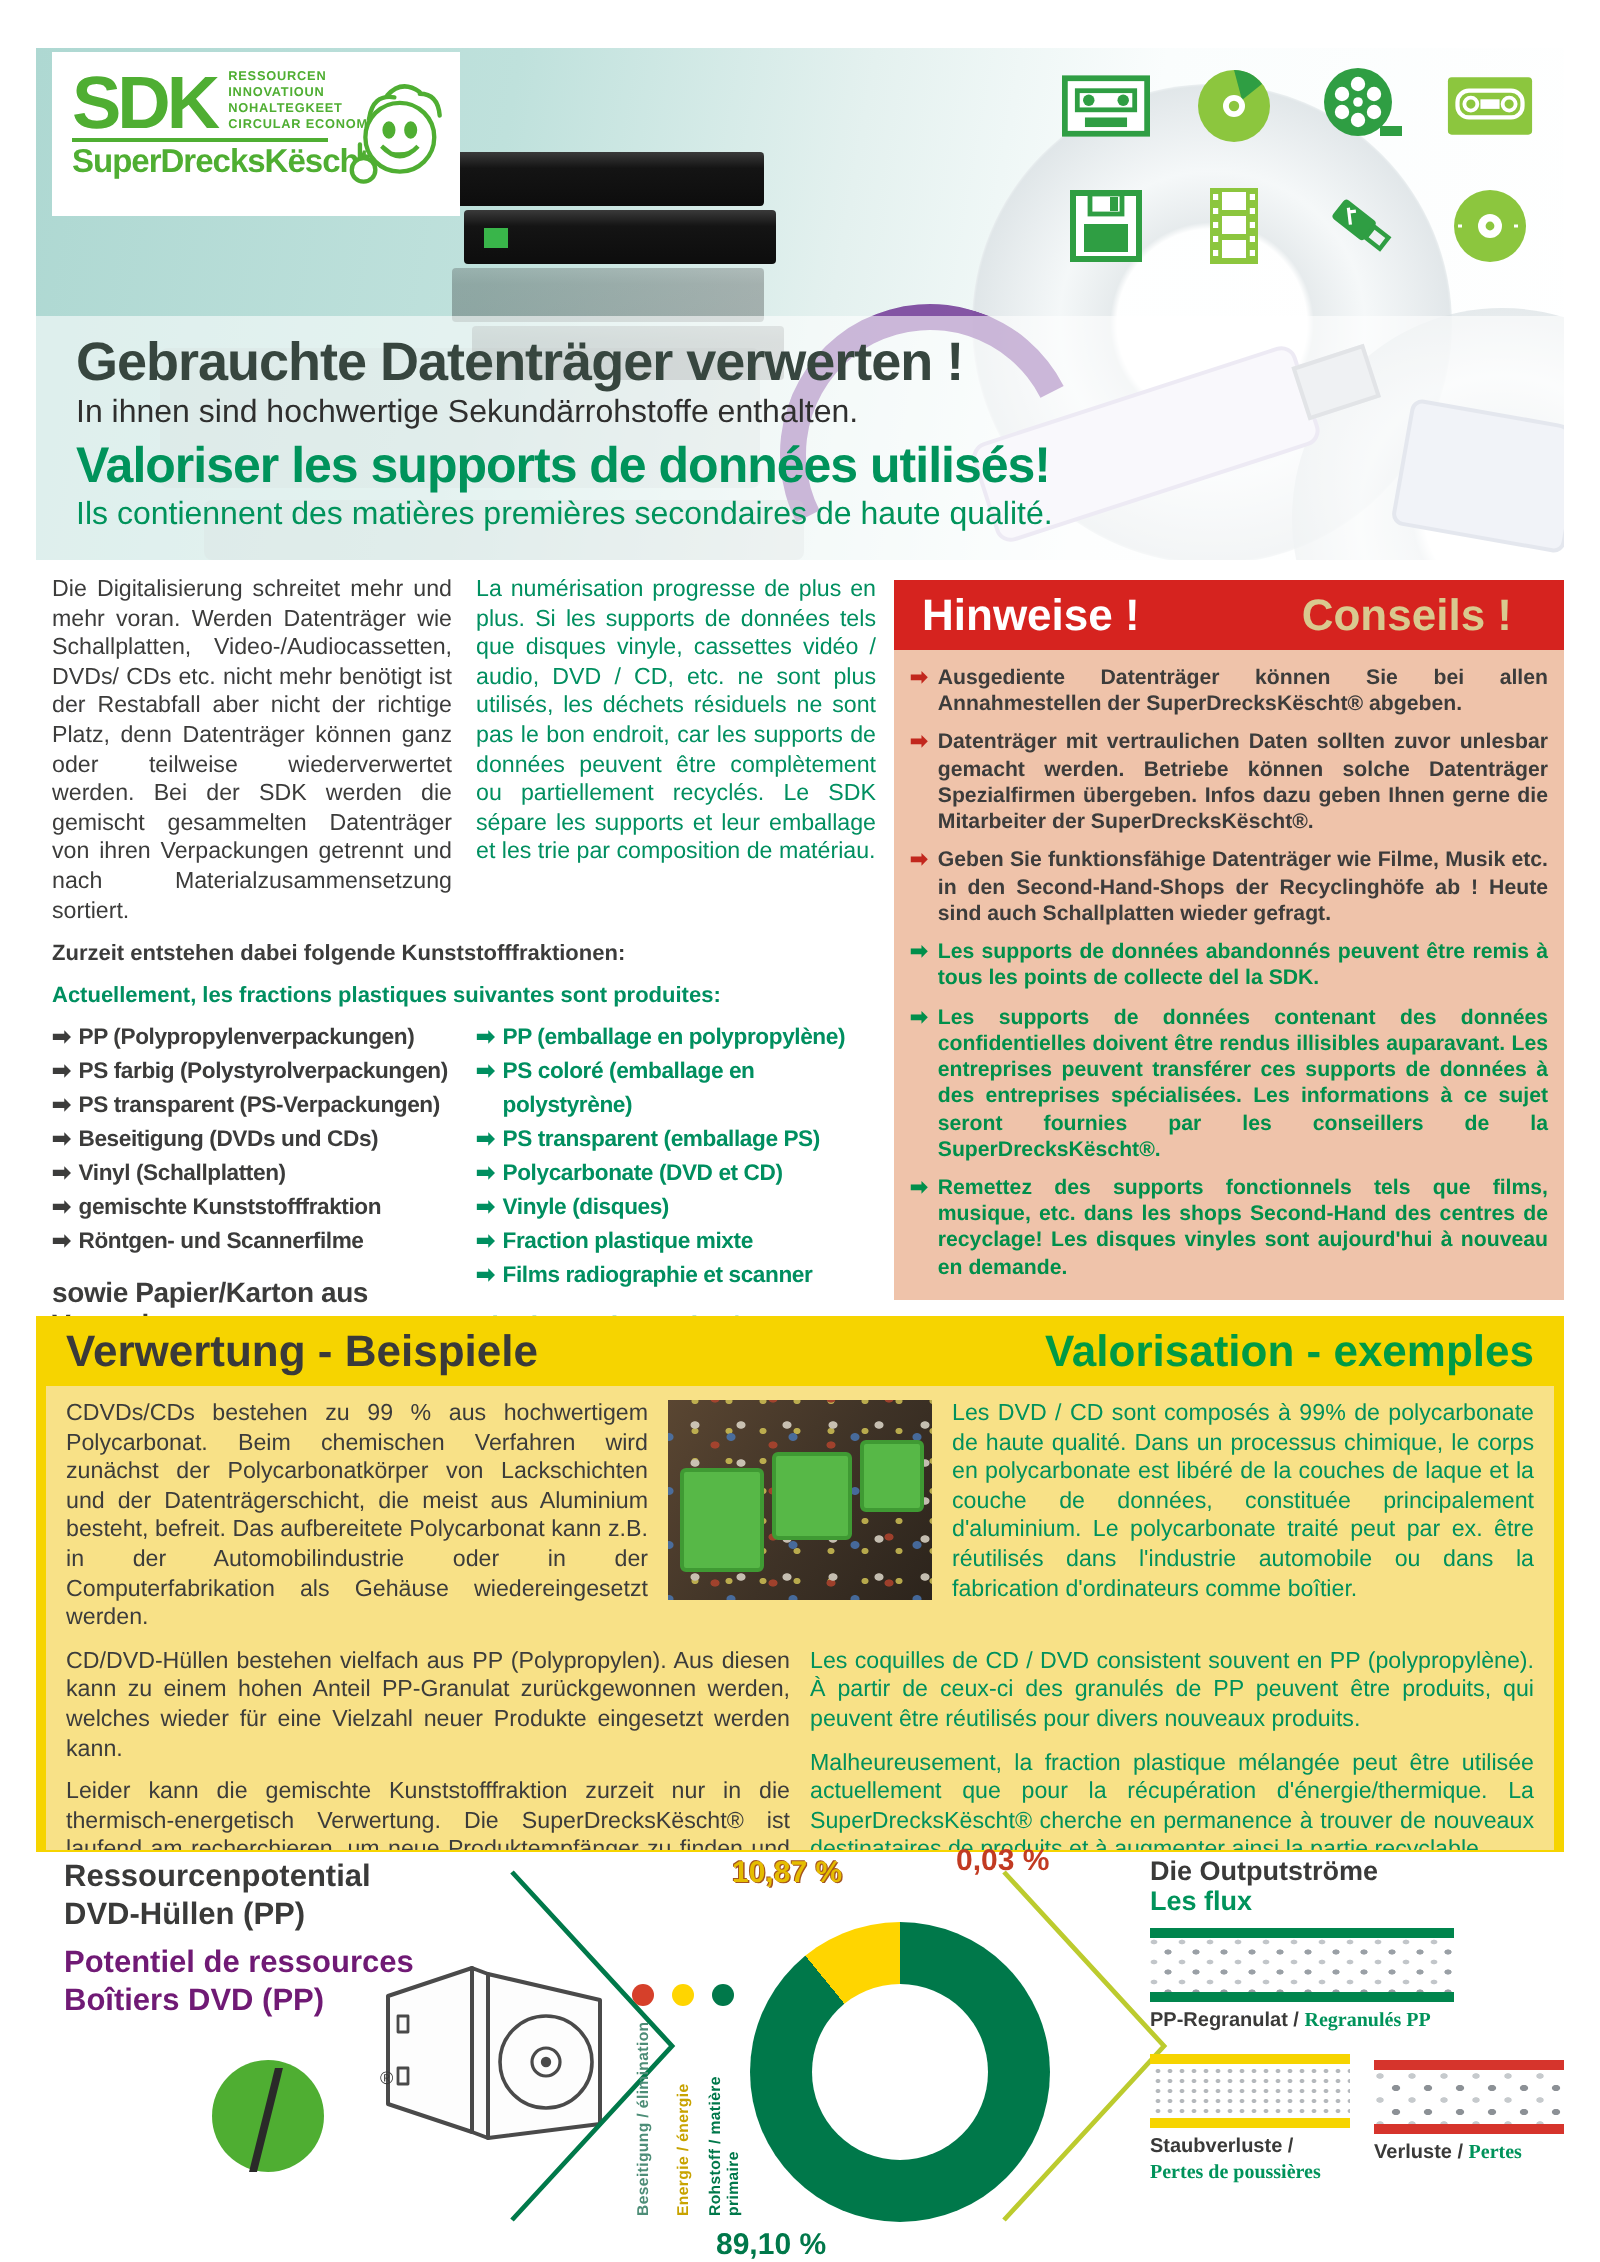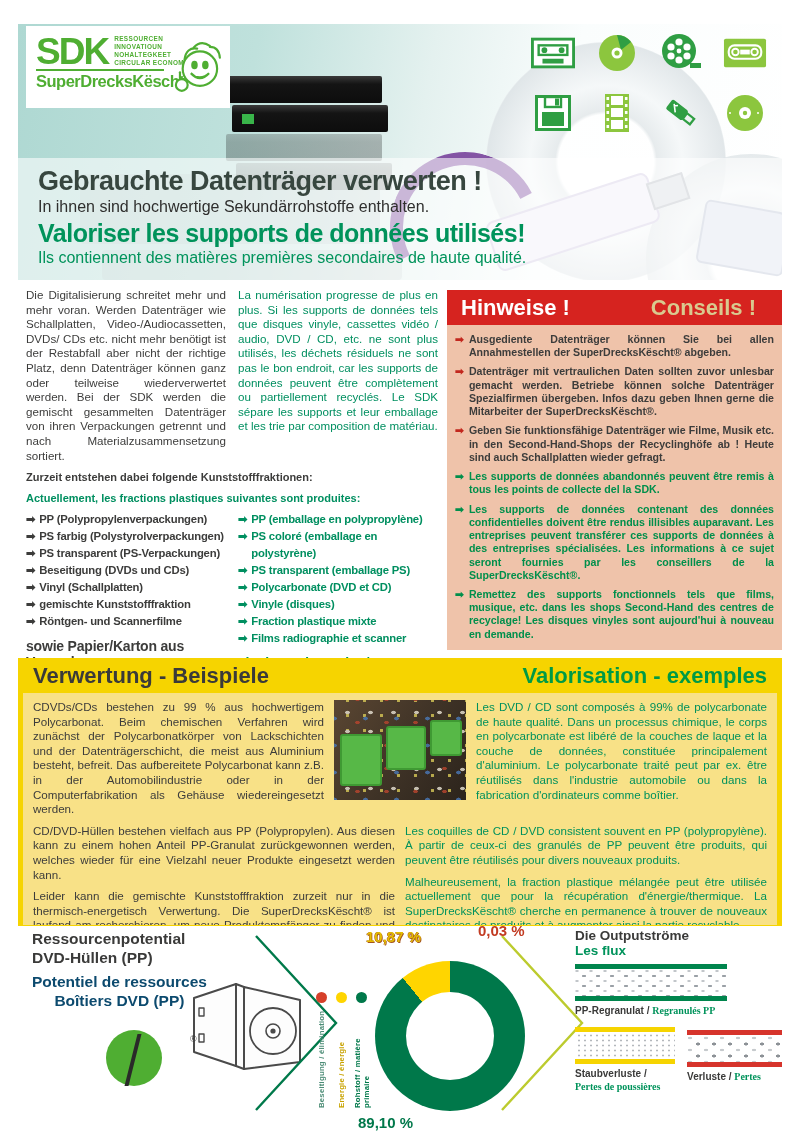--- a/index.html
+++ b/index.html
@@ -90,21 +90,21 @@
      background-image:radial-gradient(#e8e2d4 2px, transparent 2.5px),radial-gradient(#b8452e 2px, transparent 2.5px),radial-gradient(#4a79b8 2px, transparent 2.5px),radial-gradient(#d8c957 1.5px, transparent 2px);
      background-size:23px 19px,29px 23px,31px 27px,17px 15px; background-position:2px 3px,9px 11px,16px 5px,5px 8px; opacity:.8; }
   .ybody-bottom { display:flex; gap:10px; margin-top:7px; }
   .ycol { flex:1; }
   .ycol .ypar { margin-bottom:7px; }
 
   
   .bottom { position:absolute; left:18px; top:926px; width:764px; height:205px; }
   .res-title { position:absolute; left:14px; top:4px; }
   .res-de { font-size:15.5px; font-weight:bold; color:#3a3a39; line-height:1.22; }
-  .res-fr { font-size:15.5px; font-weight:bold; color:#0c4a6e; line-height:1.22; margin-top:5px;text-align:center; }
+  .res-fr { font-size:15.5px; font-weight:bold; color:#701a75; line-height:1.22; margin-top:5px; }
   .dvd-case { position:absolute; left:168px; top:52px; }
   .grannex { position:absolute; left:14px; top:106px; width:180px; height:70px; }
   .grannex-circle { position:absolute; left:74px; top:-2px; width:56px; height:56px; background:#4fae32; border-radius:50%; }
   .grannex-text { position:absolute; left:0; top:8px; font-size:30px; font-weight:bold; color:#3a3a39; letter-spacing:-1px; }
   .grannex-bolt { position:absolute; left:99px; top:2px; width:4px; height:52px; background:#2a2a29; transform:skewX(-14deg); }
   .grannex-reg { position:absolute; left:158px; top:2px; font-size:9px; color:#3a3a39; }
   .chevron { position:absolute; top:6px; }
   .legend { position:absolute; left:296px; top:66px; display:flex; gap:5px; }
   .legend-col { display:flex; flex-direction:column; align-items:center; width:15px; }
   .legend-dot { width:11px; height:11px; border-radius:50%; margin-bottom:5px; }

